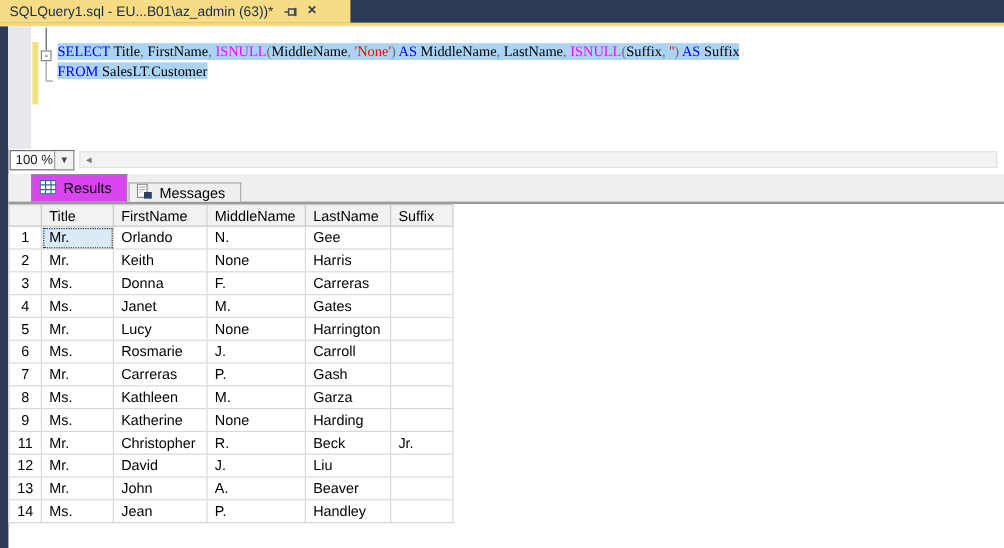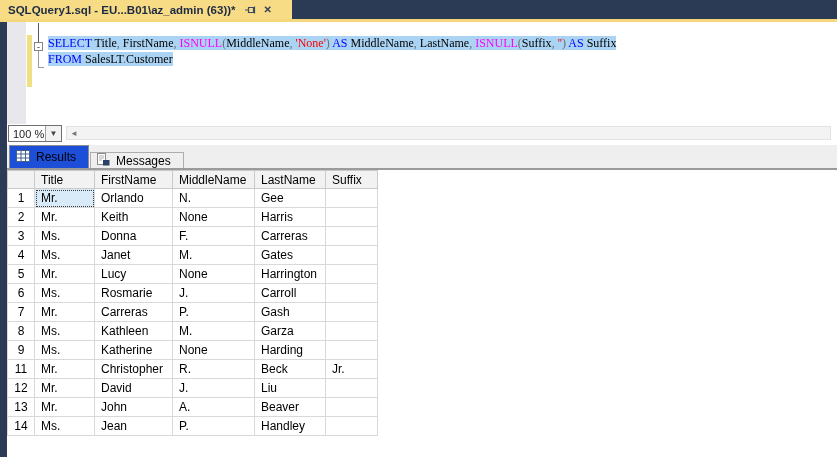--- a/index.html
+++ b/index.html
@@ -4,21 +4,21 @@
 <style>
   html,body{margin:0;padding:0;background:#fff;}
   #app{position:relative;width:837px;height:457px;background:#ffffff;overflow:hidden;
        font-family:"Liberation Sans",sans-serif;-webkit-font-smoothing:antialiased;}
 
   
   .tabbar{position:absolute;left:0;top:0;width:837px;height:19px;background:#2B3A55;}
   .doc-tab{position:absolute;left:0;top:0;height:19px;width:292px;background:#F8DC85;
            display:flex;align-items:center;gap:8px;padding:0 8px;box-sizing:border-box;
            color:#1C2A45;font-size:11.5px;white-space:nowrap;}
-  .doc-tab-title{overflow:hidden;text-overflow:clip;font-weight:bold;}
+  .doc-tab-title{overflow:hidden;text-overflow:clip;}
   .pin-icon{display:inline-flex;}
   .close-icon{font-size:10px;line-height:10px;color:#2F3E5C;font-weight:bold;cursor:default;}
   .gold-underline{position:absolute;left:0;top:19px;width:837px;height:3px;background:#F5D87B;}
 
   
   .left-strip{position:absolute;left:0;top:22px;width:7px;height:435px;background:#2B3A55;}
 
   
   .editor{position:absolute;left:7px;top:22px;width:830px;height:102px;background:#fff;}
   .gutter{position:absolute;left:0;top:0;width:19px;height:102px;background:#E8E8EC;}
@@ -45,22 +45,22 @@
   .hscroll{position:absolute;left:66px;top:126px;width:765px;height:14px;background:#F3F3F3;
            border:1px solid #E2E2E2;box-sizing:border-box;display:flex;align-items:center;}
   .hscroll-left{font-size:8px;color:#7A7A7A;padding-left:3px;}
 
   
   .resulttabs{position:absolute;left:7px;top:145px;width:830px;height:23px;background:#EFEFEF;
               border-bottom:2px solid #9B9B9B;box-sizing:content-box;display:flex;
               align-items:flex-end;}
   .rtab{display:inline-flex;align-items:center;gap:6px;font-size:12px;color:#000;
         padding:0 12px 0 6px;box-sizing:border-box;}
-  .rtab.active{background:#1d4ed8;border:1px solid #8C8C8C;border-bottom:none;height:23px;
-               margin-left:2px;}
+  .rtab.active{background:#d946ef;border:1px solid #8C8C8C;border-bottom:none;height:23px;
+               margin-left:19px;}
   .rtab.inactive{background:#EFEFEF;border:1px solid #ADADAD;border-bottom:none;height:16px;
                  margin-left:1px;align-items:center;}
 
   
   .grid{position:absolute;left:7px;top:170px;border-collapse:collapse;table-layout:fixed;
         font-size:12px;color:#000;background:#fff;}
   .grid th{background:#F2F2F2;border:1px solid #C9C9C9;font-weight:normal;text-align:left;
            height:17px;padding:0 0 0 6px;overflow:hidden;}
   .grid th.rownum-h{width:26px;padding:0;}
   .grid td{border:1px solid #D9D9D9;height:18px;padding:0 0 0 6px;overflow:hidden;

